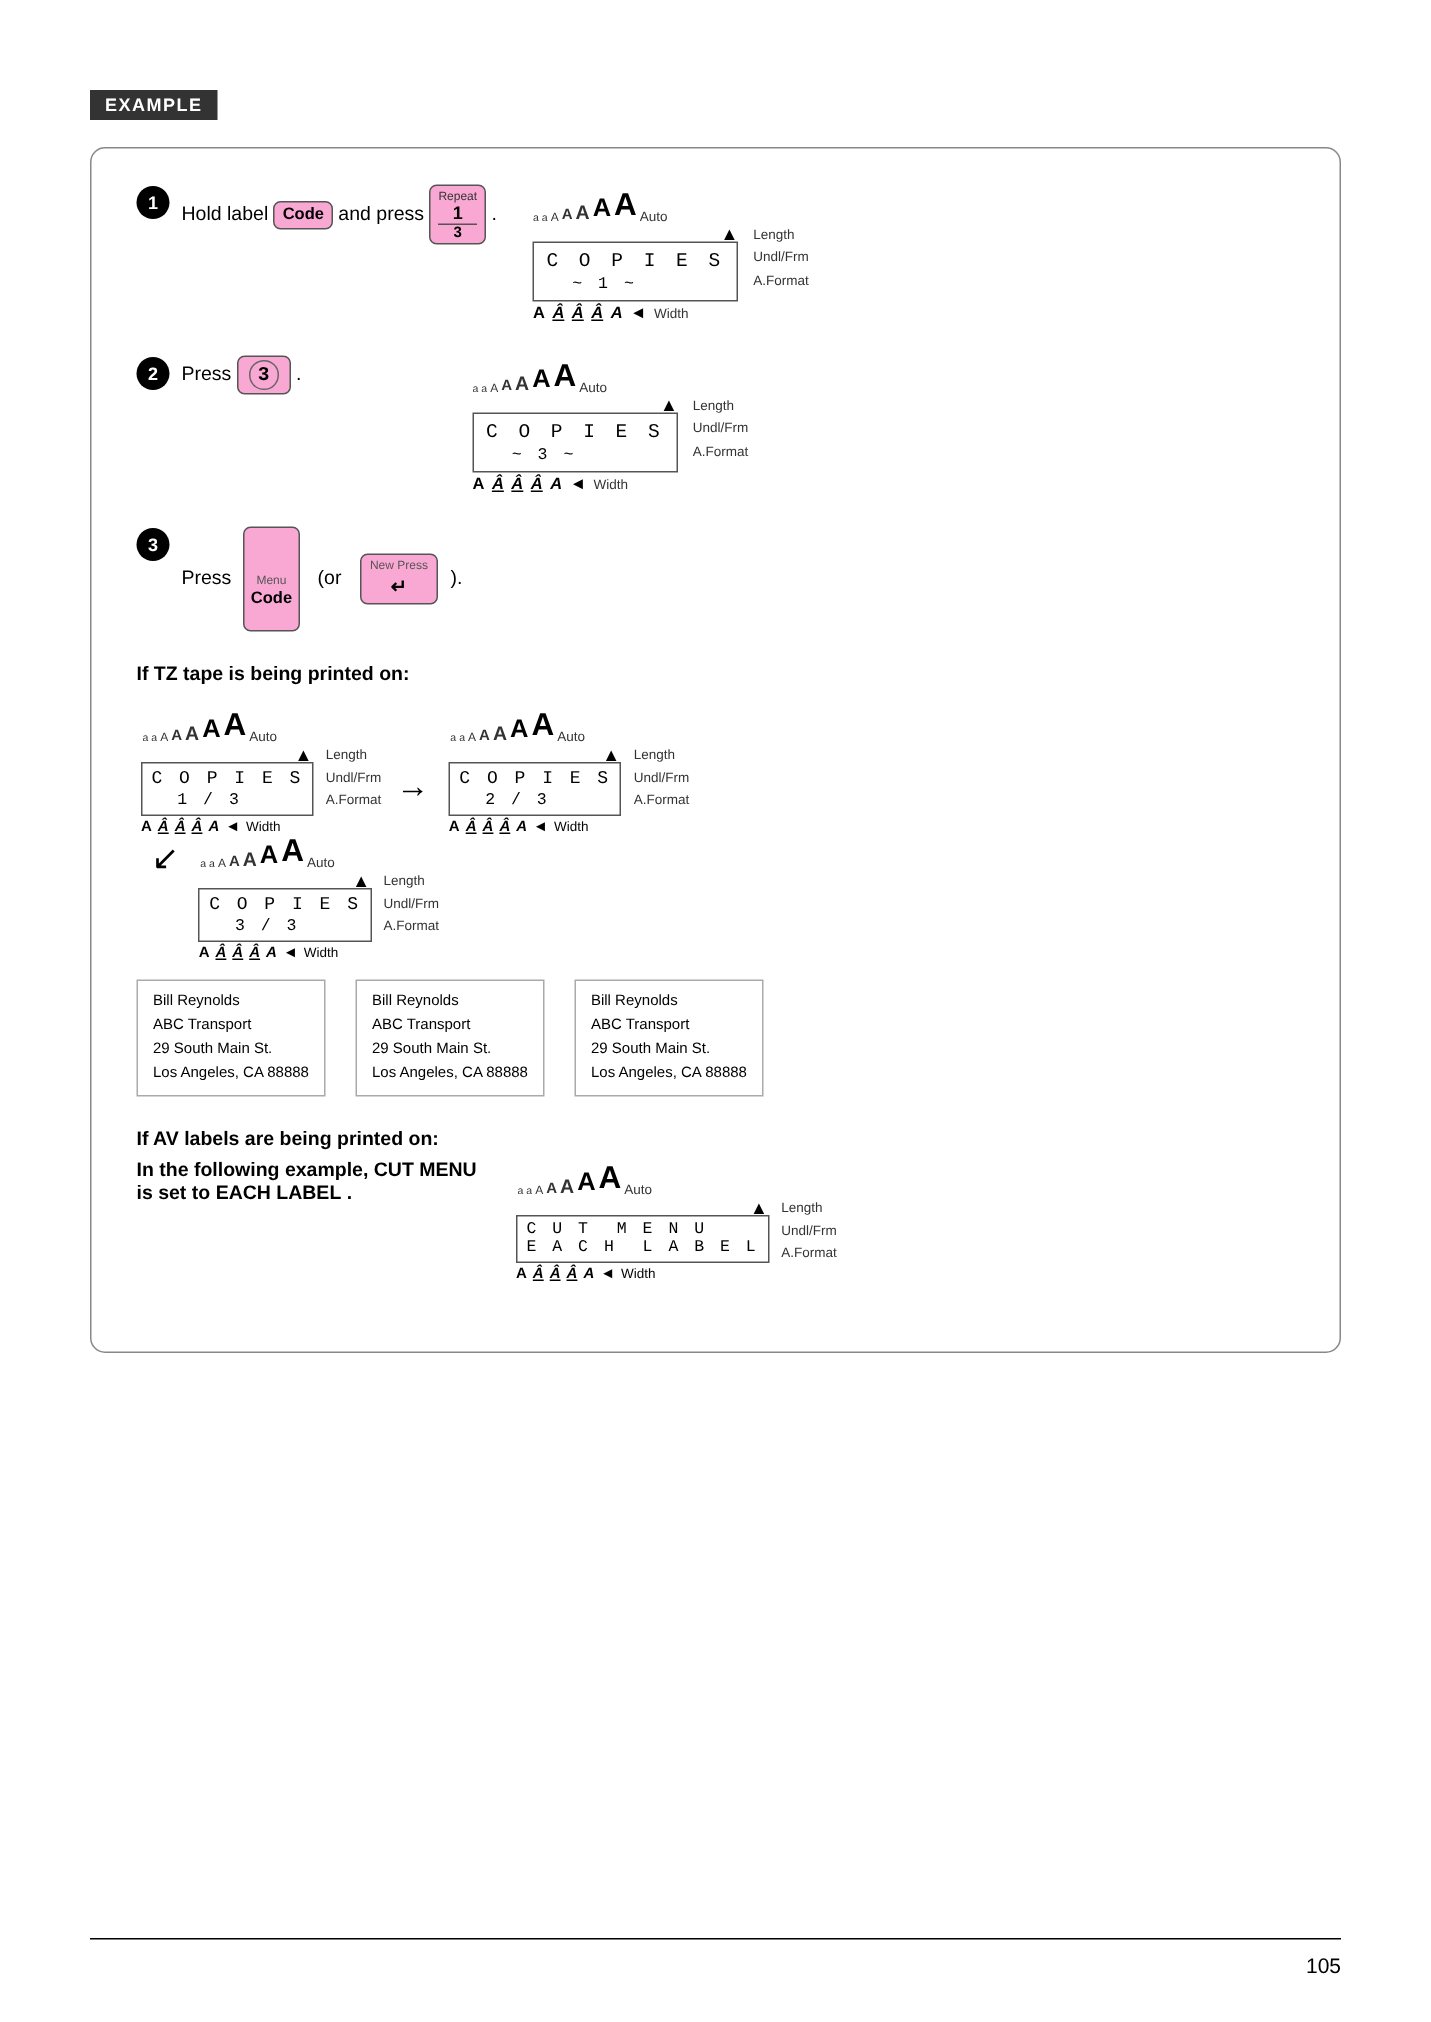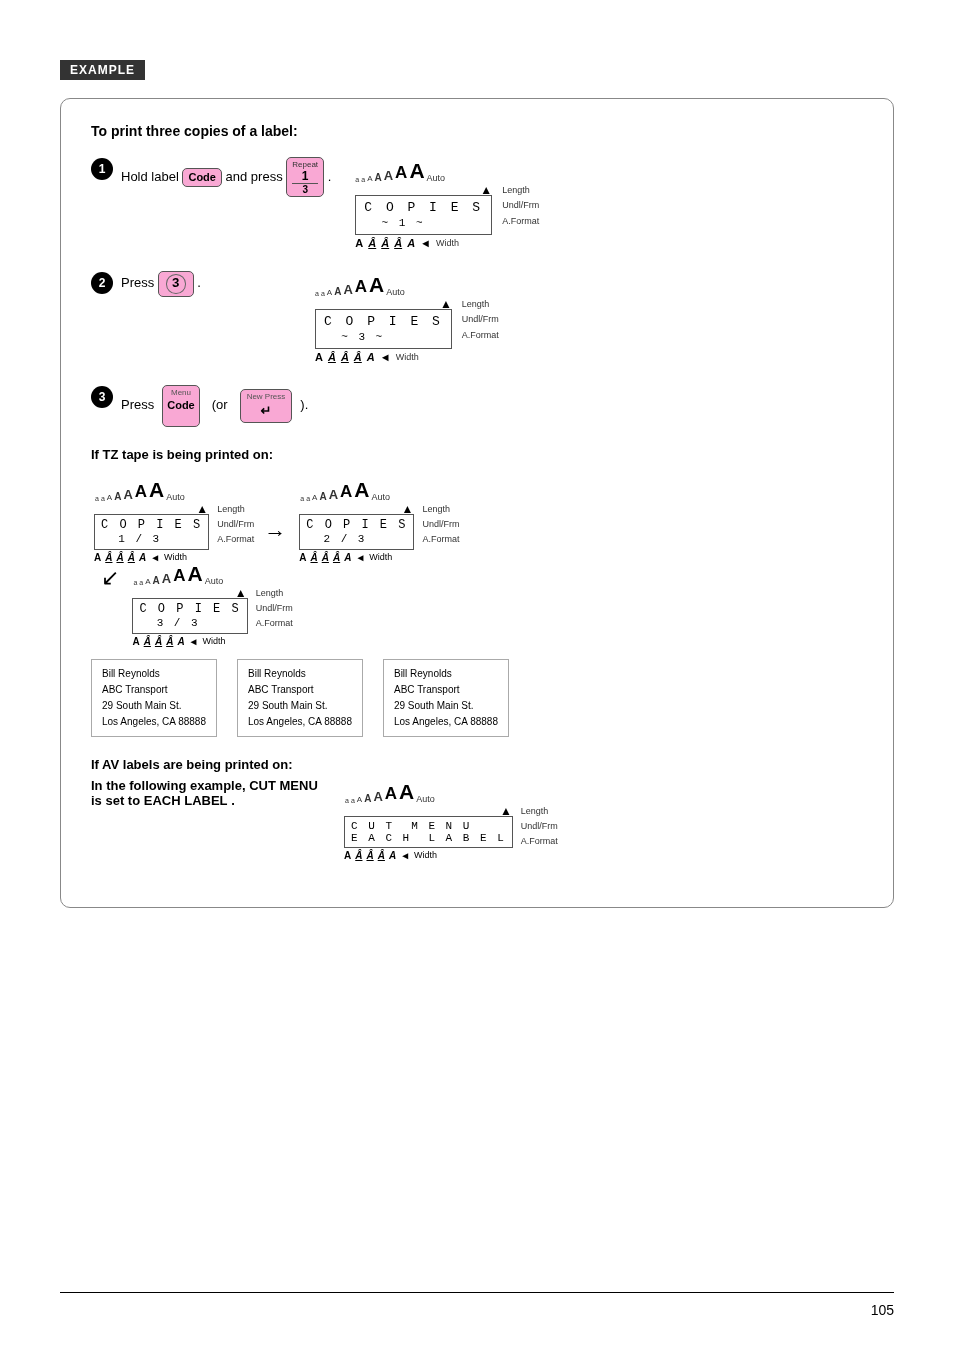--- a/index.html
+++ b/index.html
@@ -221,21 +221,20 @@
 <body>
 
 <div class="page-container">
 
   
   <div class="example-badge">EXAMPLE</div>
 
   
   <div class="content-box">
 
-    <div class="section-title">To print three copies of a label:</div>
 
     <div class="step-row">
       <div class="step-left">
         <div class="step">
           <div class="step-number">1</div>
           <div class="step-content">
             <span>Hold label </span>
             <span class="key-btn" style="padding:2px 5px;">
               <span class="key-btn-main" style="font-size:11px; font-weight:bold;">Code</span>
             </span>
@@ -352,21 +351,21 @@
         </div>
       </div>
     </div>
 
     <div class="step" style="margin-bottom: 20px;">
       <div class="step-number">3</div>
       <div class="step-content">
         <span class="step3-row">
           <span>Press </span>
           <span class="key-btn" style="margin: 0 4px; padding:1px 4px; display:inline-block;">
-            <span style="font-size:8px; display:block; text-align:center; color:#555;">Menu</span>
+            <span style="font-size:8px; display:block; text-align:center; color:#555;margin-top:28px;">Menu</span>
             <span style="font-size:11px; font-weight:bold; display:block; text-align:center;">Code</span>
             <span style="font-size:8px; display:block; text-align:center; color:#555;">&nbsp;</span>
           </span>
           <span class="or-text">(or </span>
           <span class="key-btn" style="margin:0 4px; padding:1px 6px; display:inline-block;">
             <span style="font-size:8px; display:block; text-align:center; color:#555;">New Press</span>
             <span style="font-size:13px; font-weight:bold; display:block; text-align:center;">↵</span>
           </span>
           <span> ).</span>
         </span>

